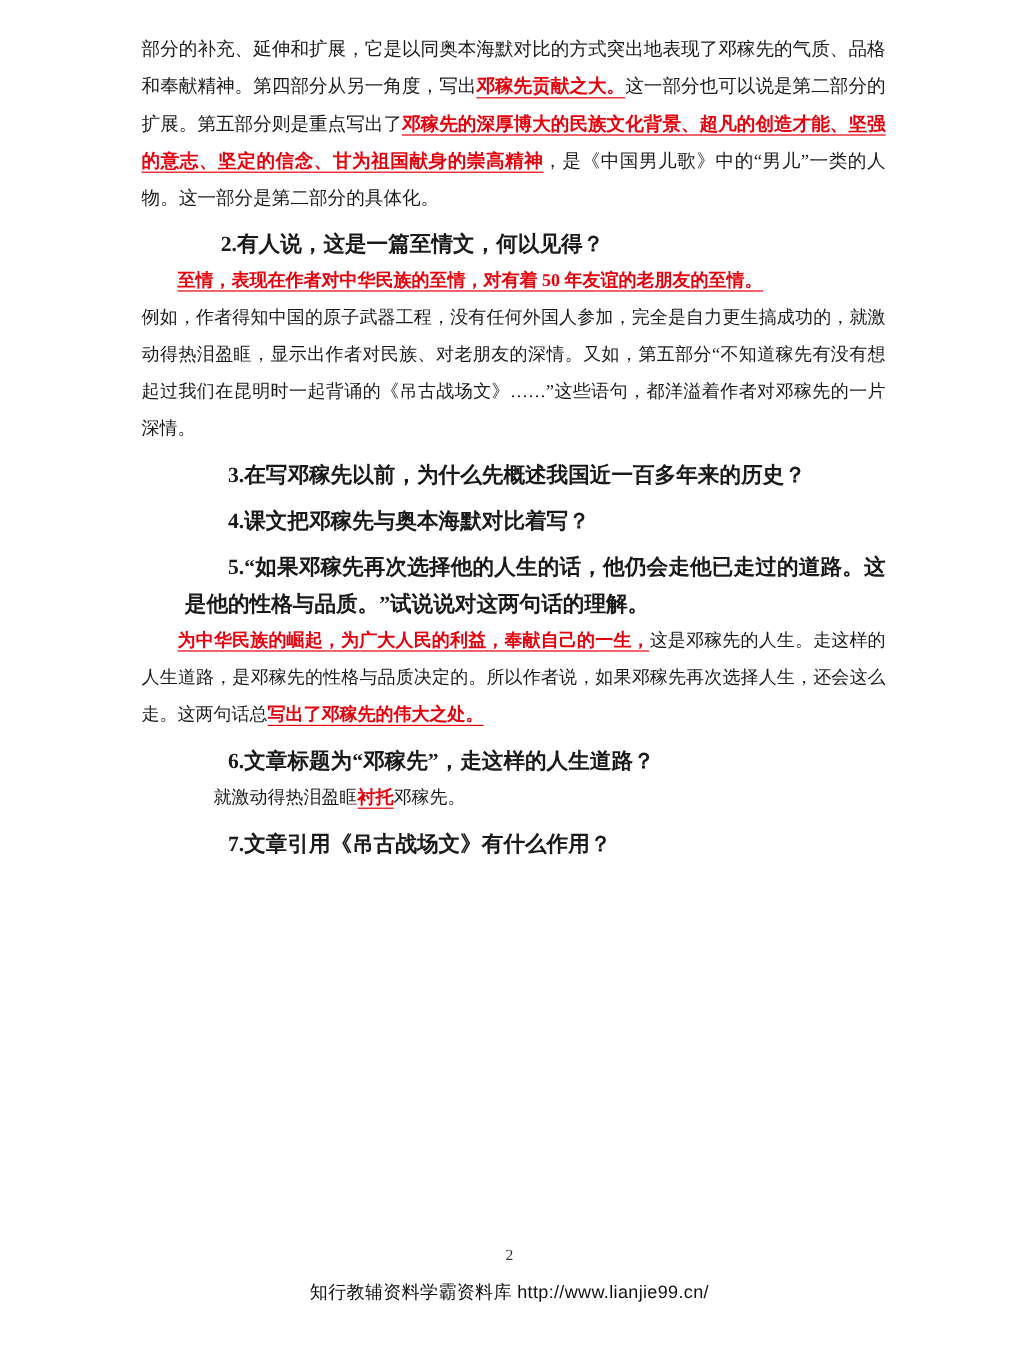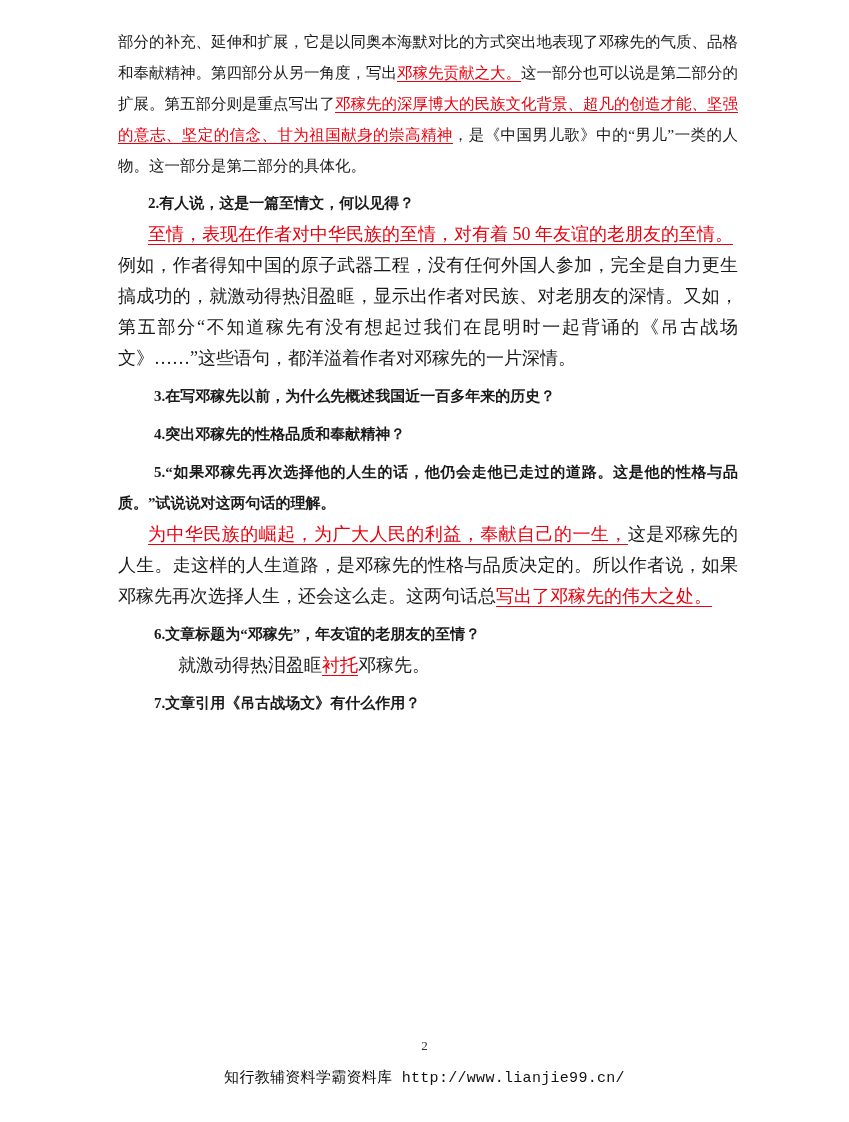--- a/index.html
+++ b/index.html
@@ -27,56 +27,57 @@
     font-size: 15.5px;
     line-height: 31px;
     text-align: justify;
     text-justify: inter-ideograph;
   }
   .body-para {
     text-indent: 0;
   }
   .q {
     font-weight: bold;
-    font-size: 15px;
+    font-size: 18px;
     line-height: 31px;
     margin-top: 7px;
+    margin-left: 36px;
   }
   .q-indent1 { text-indent: 30px; }
   .q-indent2 { text-indent: 36px; }
   .a {
-    font-size: 18px;
+    font-size: 15px;
     line-height: 31px;
     text-align: justify;
   }
   .a-indent { text-indent: 30px; }
   .red-u {
     color: #e8000d;
-    font-weight: normal;
+    font-weight: bold;
     border-bottom: 1.5px solid #e8000d;
   }
   .page-number {
     position: absolute;
     left: 0;
     right: 0;
     top: 1038px;
     text-align: center;
     font-size: 13px;
     color: #333;
     font-family: "Liberation Serif", serif;
   }
   .footer {
     position: absolute;
     left: 0;
     right: 0;
     top: 1068px;
     text-align: center;
     font-size: 15px;
     color: #111;
-    font-family: Liberation Mono, monospace;
+    font-family: Liberation Sans, sans-serif;
     letter-spacing: 0.3px;
   }
 </style>
 </head>
 <body>
 
 <div class="page">
   <div class="content">
 
     <p class="body-para">
@@ -91,32 +92,32 @@
     </p>
     <p class="a">
       <span>例如，作者得知中国的原子武器工程，没有任何外国人参加，完全是自力更生搞成功的，就激动得热泪盈眶，显示出作者对民族、对老朋友的深情。又如，第五部分“不知道稼先有没有想起过我们在昆明时一起背诵的《吊古战场文》……”这些语句，都洋溢着作者对邓稼先的一片深情。</span>
     </p>
 
     <p class="q q-indent2">
       <span>3.</span><span>在写邓稼先以前，为什么先概述我国近一百多年来的历史？</span>
     </p>
 
     <p class="q q-indent2">
-      <span>4.</span><span>突出邓稼先的性格品质和奉献精神？</span>
+      <span>4.</span><span>课文把邓稼先与奥本海默对比着写？</span>
     </p>
 
     <p class="q q-indent2">
       <span>5.</span><span>“如果邓稼先再次选择他的人生的话，他仍会走他已走过的道路。这是他的性格与品质。”试说说对这两句话的理解。</span>
     </p>
     <p class="a a-indent">
       <span class="red-u">为中华民族的崛起，为广大人民的利益，奉献自己的一生，</span><span>这是邓稼先的人生。走这样的人生道路，是邓稼先的性格与品质决定的。所以作者说，如果邓稼先再次选择人生，还会这么走。这两句话总</span><span class="red-u">写出了邓稼先的伟大之处。</span>
     </p>
 
     <p class="q q-indent2">
-      <span>6.</span><span>文章标题为“邓稼先”，年友谊的老朋友的至情？</span>
+      <span>6.</span><span>文章标题为“邓稼先”，走这样的人生道路？</span>
     </p>
     <p class="a" style="text-indent:60px">
       <span>就激动得热泪盈眶</span><span class="red-u">衬托</span><span>邓稼先。</span>
     </p>
 
     <p class="q q-indent2">
       <span>7.</span><span>文章引用《吊古战场文》有什么作用？</span>
     </p>
 
   </div>

